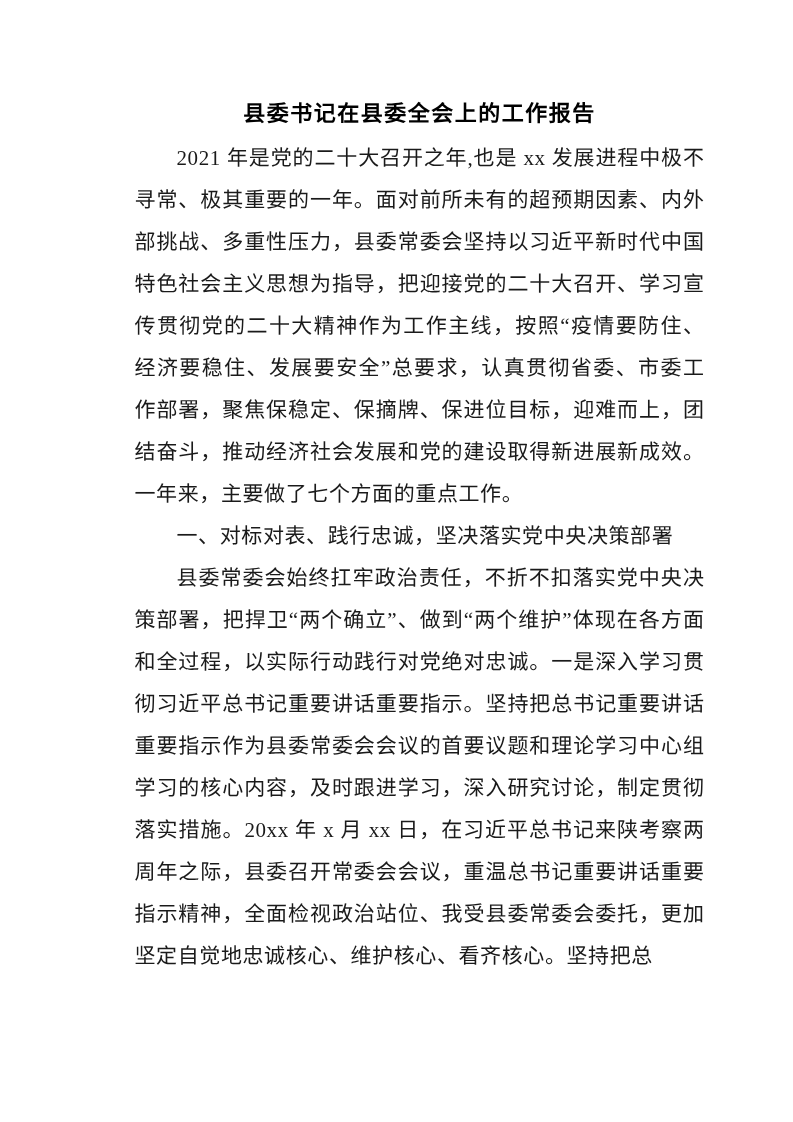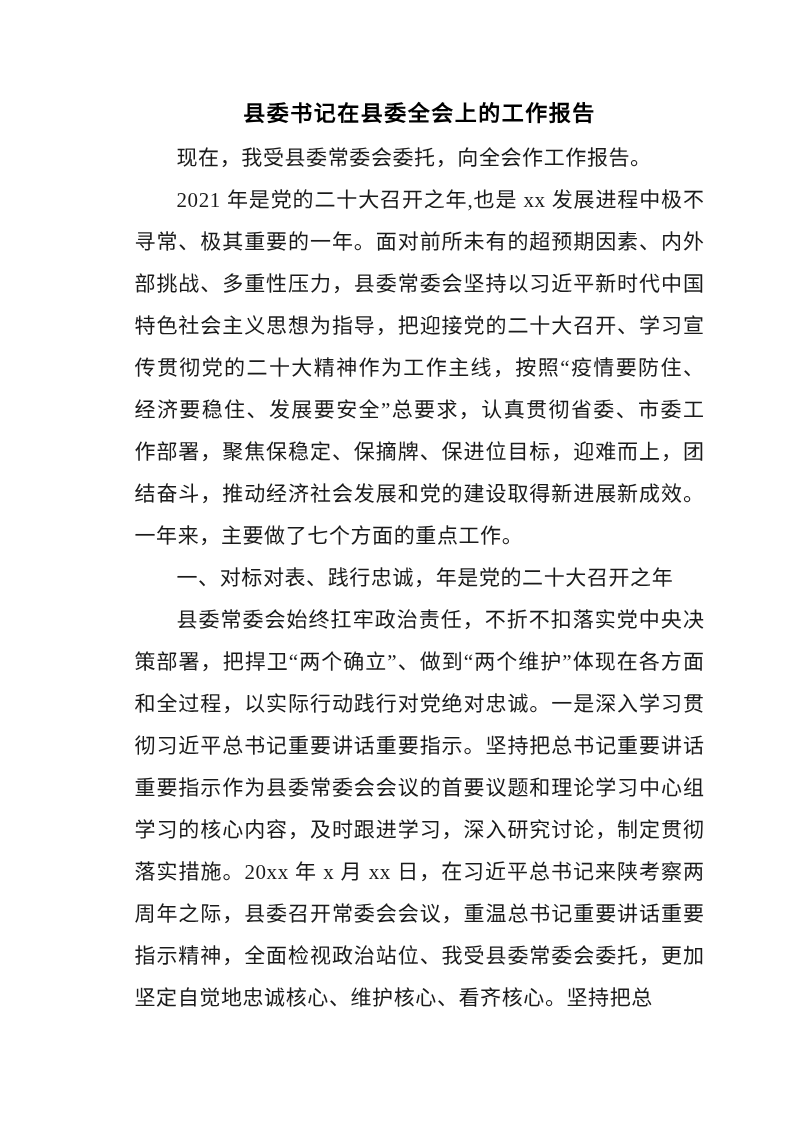--- a/index.html
+++ b/index.html
@@ -41,18 +41,17 @@
     text-indent: 2em;
     word-break: break-all;
   }
 </style>
 </head>
 <body>
 
 <div class="page">
   <div class="doc-title">县委书记在县委全会上的工作报告</div>
   <div class="doc-body">
-    <p>现在，我受县委常委会委托，向全会作工作报告。</p>
     <p>2021 年是党的二十大召开之年,也是 xx 发展进程中极不寻常、极其重要的一年。面对前所未有的超预期因素、内外部挑战、多重性压力，县委常委会坚持以习近平新时代中国特色社会主义思想为指导，把迎接党的二十大召开、学习宣传贯彻党的二十大精神作为工作主线，按照“疫情要防住、经济要稳住、发展要安全”总要求，认真贯彻省委、市委工作部署，聚焦保稳定、保摘牌、保进位目标，迎难而上，团结奋斗，推动经济社会发展和党的建设取得新进展新成效。一年来，主要做了七个方面的重点工作。</p>
-    <p>一、对标对表、践行忠诚，年是党的二十大召开之年</p>
+    <p>一、对标对表、践行忠诚，坚决落实党中央决策部署</p>
     <p>县委常委会始终扛牢政治责任，不折不扣落实党中央决策部署，把捍卫“两个确立”、做到“两个维护”体现在各方面和全过程，以实际行动践行对党绝对忠诚。一是深入学习贯彻习近平总书记重要讲话重要指示。坚持把总书记重要讲话重要指示作为县委常委会会议的首要议题和理论学习中心组学习的核心内容，及时跟进学习，深入研究讨论，制定贯彻落实措施。20xx 年 x 月 xx 日，在习近平总书记来陕考察两周年之际，县委召开常委会会议，重温总书记重要讲话重要指示精神，全面检视政治站位、我受县委常委会委托，更加坚定自觉地忠诚核心、维护核心、看齐核心。坚持把总</p>
   </div>
 </div>
 
 </body></html>

